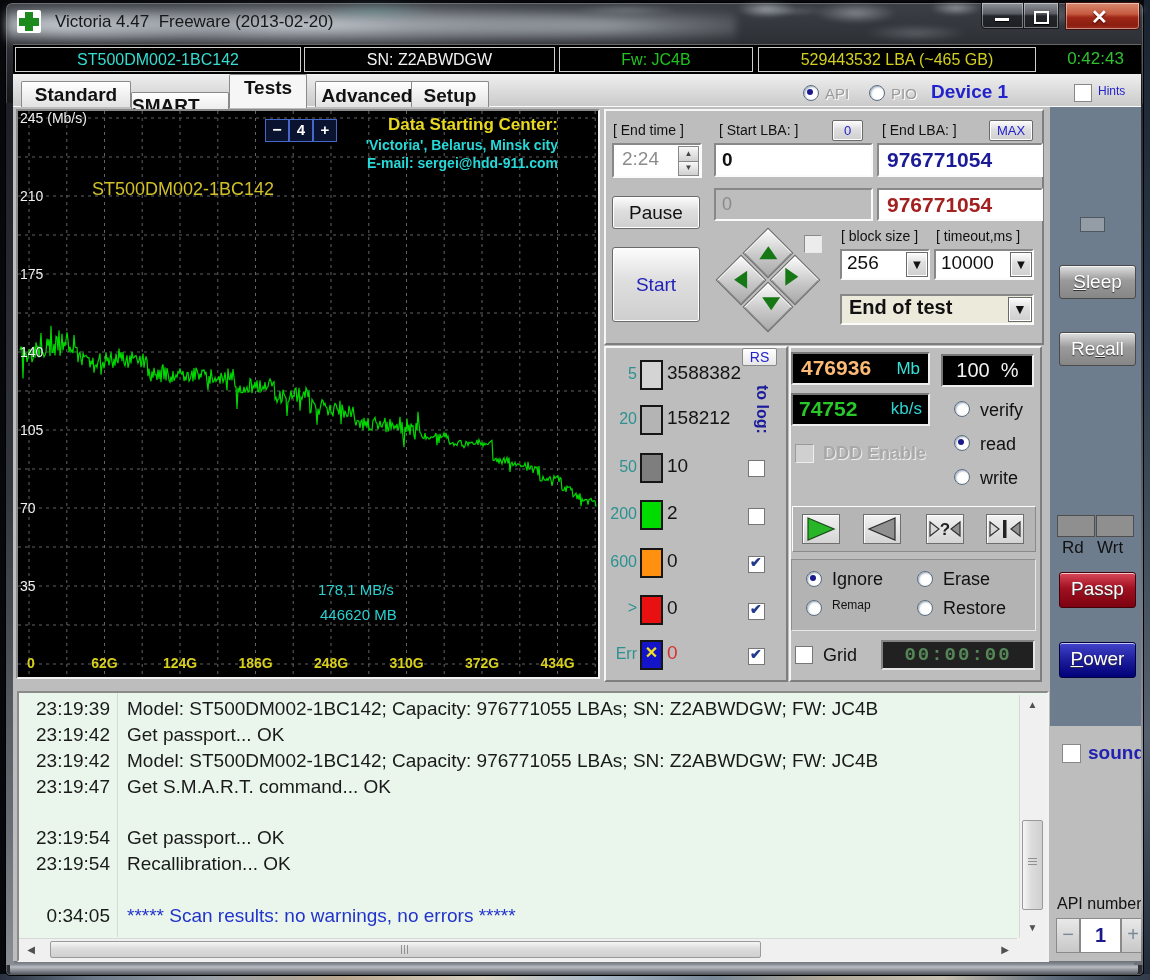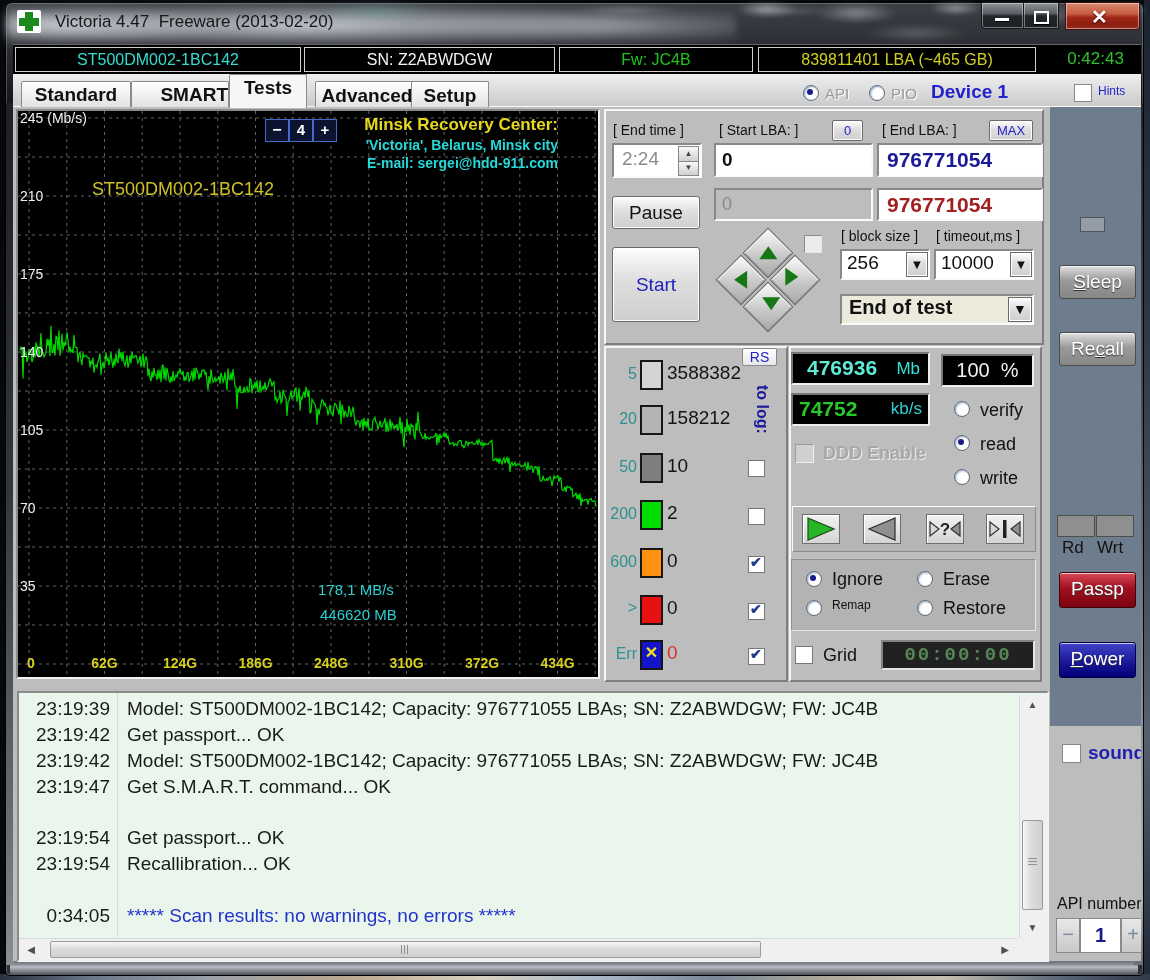--- a/index.html
+++ b/index.html
@@ -61,29 +61,29 @@
 <div class="a" style="left:1065px;top:2px;width:73px;height:26px;background:linear-gradient(#d88a70,#c65a40 42%,#a02818 55%,#8a1e10 85%,#a03020);border:1px solid #40100c;border-radius:0 0 4px 0;box-shadow:inset 0 0 0 1px rgba(255,255,255,.45)">
   <div class="a" style="left:25px;top:2px;width:22px;height:19px;color:#fff;font-size:20px;font-weight:bold;text-shadow:0 1px 2px #400">✕</div>
 </div>
 
 <div class="a" style="left:13px;top:44px;width:1128px;height:917px;background:#bdbdbd"></div>
 
 <div class="a" style="left:13px;top:44px;width:1128px;height:29px;background:#000;border-top:1px solid #666;border-bottom:1px solid #888">
   <div class="a" style="left:2px;top:2px;width:284px;height:23px;border:1px solid #cfcfcf;color:#35dcd0;font-size:16px;text-align:center;line-height:23px">ST500DM002-1BC142</div>
   <div class="a" style="left:291px;top:2px;width:249px;height:23px;border:1px solid #cfcfcf;color:#f2f2f2;font-size:16px;text-align:center;line-height:23px">SN: Z2ABWDGW</div>
   <div class="a" style="left:546px;top:2px;width:192px;height:23px;border:1px solid #cfcfcf;color:#1fc41f;font-size:16px;text-align:center;line-height:23px">Fw: JC4B</div>
-  <div class="a" style="left:745px;top:2px;width:276px;height:23px;border:1px solid #cfcfcf;color:#d3cf1e;font-size:16px;text-align:center;line-height:23px">839811401 LBA (~465 GB)</div>
+  <div class="a" style="left:745px;top:2px;width:276px;height:23px;border:1px solid #cfcfcf;color:#d3cf1e;font-size:16px;text-align:center;line-height:23px">529443532 LBA (~465 GB)</div>
   <div class="a" style="left:1030px;top:2px;width:105px;height:23px;color:#2ec12e;font-size:17px;text-align:center;line-height:23px">0:42:43</div>
 </div>
 
 <div class="a" style="left:13px;top:74px;width:1128px;height:33px;background:linear-gradient(#efefef,#c9c9c9)"></div>
 <div class="a" style="left:13px;top:106px;width:1128px;height:1px;background:#fafafa"></div>
 <div class="a" id="tabs" style="left:13px;top:74px;width:1128px;height:33px;font-weight:bold;font-size:19px;color:#111">
   <div class="a" style="left:8px;top:7px;width:108px;height:25px;background:linear-gradient(#fff,#e2e2e2);border:1px solid #8a8a8a;border-bottom:none;border-radius:2px 2px 0 0;text-align:center;line-height:26px">Standard</div>
-  <div class="a" style="left:118px;top:7px;width:96px;height:25px;background:linear-gradient(#fff,#e2e2e2);border:1px solid #8a8a8a;border-bottom:none;border-radius:2px 2px 0 0;text-align:right;line-height:26px">SMART</div>
+  <div class="a" style="left:118px;top:18px;width:96px;height:25px;background:linear-gradient(#fff,#e2e2e2);border:1px solid #8a8a8a;border-bottom:none;border-radius:2px 2px 0 0;text-align:left;line-height:26px">SMART</div>
   <div class="a" style="left:216px;top:0px;width:76px;height:33px;background:#f6f6f6;border:1px solid #8a8a8a;border-bottom:none;border-radius:2px 2px 0 0;text-align:center;line-height:26px;z-index:2">Tests</div>
   <div class="a" style="left:302px;top:7px;width:102px;height:25px;background:linear-gradient(#fff,#e2e2e2);border:1px solid #8a8a8a;border-bottom:none;border-radius:2px 2px 0 0;text-align:center;line-height:27px">Advanced</div>
   <div class="a" style="left:398px;top:7px;width:76px;height:25px;background:linear-gradient(#fff,#e2e2e2);border:1px solid #8a8a8a;border-bottom:none;border-radius:2px 2px 0 0;text-align:center;line-height:27px">Setup</div>
 </div>
 
 <div class="a rad on" style="left:803px;top:85px"></div>
 <div class="a" style="left:825px;top:85px;font-size:15px;color:#9a9a9a;text-shadow:1px 1px 0 #fff">API</div>
 <div class="a rad" style="left:869px;top:85px"></div>
 <div class="a" style="left:891px;top:85px;font-size:15px;color:#9a9a9a;text-shadow:1px 1px 0 #fff">PIO</div>
 <div class="a" style="left:931px;top:81px;font-size:19px;font-weight:bold;color:#2222cc">Device 1</div>
@@ -146,21 +146,21 @@
         <text x="464" y="557" text-anchor="middle">372G</text>
         <text x="539.5" y="557" text-anchor="middle">434G</text>
       </g>
   </svg>
 
   <div class="a" style="left:247px;top:8px;width:22px;height:21px;background:#0a1430;border:1px solid #4868c8;color:#fff;font-size:16px;font-weight:bold;text-align:center;line-height:19px">−</div>
   <div class="a" style="left:271px;top:8px;width:22px;height:21px;background:#0a1430;border:1px solid #4868c8;color:#fff;font-size:15px;font-weight:bold;text-align:center;line-height:20px">4</div>
   <div class="a" style="left:295px;top:8px;width:22px;height:21px;background:#0a1430;border:1px solid #4868c8;color:#fff;font-size:15px;font-weight:bold;text-align:center;line-height:20px">+</div>
 
   <div class="a" style="left:240px;top:4px;width:300px;text-align:right;font-weight:bold">
-    <div style="font-size:17px;color:#e8d820">Minsk Recovery Center:</div>
+    <div style="font-size:17px;color:#e8d820">Data Starting Center:</div>
     <div style="font-size:14px;color:#27d8d8;margin-top:2px">'Victoria', Belarus, Minsk city</div>
     <div style="font-size:14px;color:#27d8d8;margin-top:2px">E-mail: sergei@hdd-911.com</div>
   </div>
   <div class="a" style="left:74px;top:68px;font-size:18px;color:#d0c028">ST500DM002-1BC142</div>
   <div class="a" style="left:300px;top:470px;font-size:15px;color:#2ad0d0">178,1 MB/s</div>
   <div class="a" style="left:302px;top:495px;font-size:15px;color:#2ad0d0">446620 MB</div>
 </div>
 
 <div class="a" id="cpanel" style="left:602px;top:107px;width:448px;height:575px;background:#bdbdbd">
 
@@ -235,21 +235,21 @@
   <div class="a cnt" style="left:65px;top:535px;color:#d83030">0</div>
   <div class="a" style="left:151px;top:278px;font-size:16px;font-weight:bold;color:#1a1a9a;writing-mode:vertical-rl;white-space:nowrap">to log:</div>
   <div class="a chk" style="left:146px;top:353px"></div>
   <div class="a chk" style="left:146px;top:401px"></div>
   <div class="a chk on" style="left:146px;top:449px"></div>
   <div class="a chk on" style="left:146px;top:496px"></div>
   <div class="a chk on" style="left:146px;top:541px"></div>
 
   <div class="a" style="left:187px;top:239px;width:249px;height:332px;border:2px solid;border-color:#f6f6f6 #7e7e7e #7e7e7e #f6f6f6"></div>
   <div class="a lcd" style="left:189px;top:245px;width:135px;height:29px">
-    <div class="a" style="left:14px;top:2px;font-size:21px;font-weight:bold;color:#5eead4">476936</div>
+    <div class="a" style="left:8px;top:2px;font-size:21px;font-weight:bold;color:#fdba74">476936</div>
     <div class="a" style="right:8px;top:5px;font-size:17px;color:#35e0d8">Mb</div>
   </div>
   <div class="a lcd" style="left:339px;top:247px;width:89px;height:29px;text-align:center;font-size:20px;color:#f2f2f2;line-height:29px">100&nbsp;&nbsp;%</div>
   <div class="a lcd" style="left:189px;top:286px;width:135px;height:29px">
     <div class="a" style="left:6px;top:2px;font-size:21px;font-weight:bold;color:#28c828">74752</div>
     <div class="a" style="right:6px;top:4px;font-size:17px;color:#30d0d0">kb/s</div>
   </div>
   <div class="a" style="left:193px;top:337px;width:17px;height:17px;background:#d0d0d0;border:1px solid;border-color:#9a9a9a #eee #eee #9a9a9a"></div>
   <div class="a" style="left:221px;top:336px;font-size:18px;font-weight:bold;color:#a8a8a8;text-shadow:1px 1px 0 #ececec">DDD Enable</div>
   <div class="a rad" style="left:352px;top:294px"></div>

